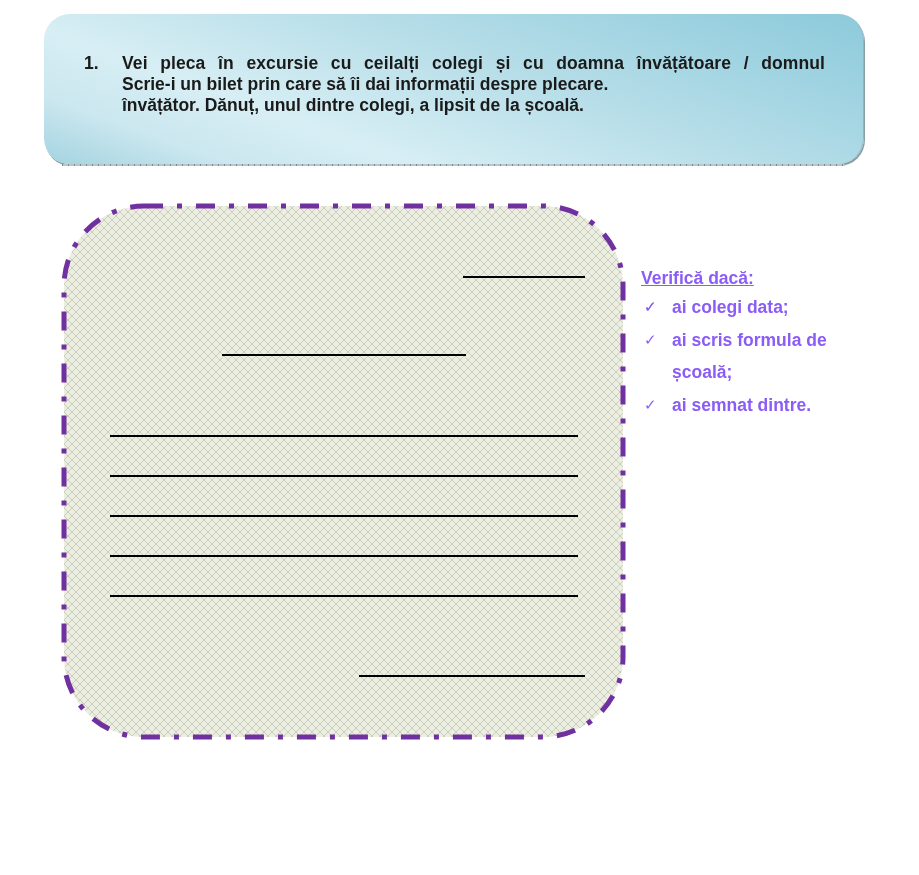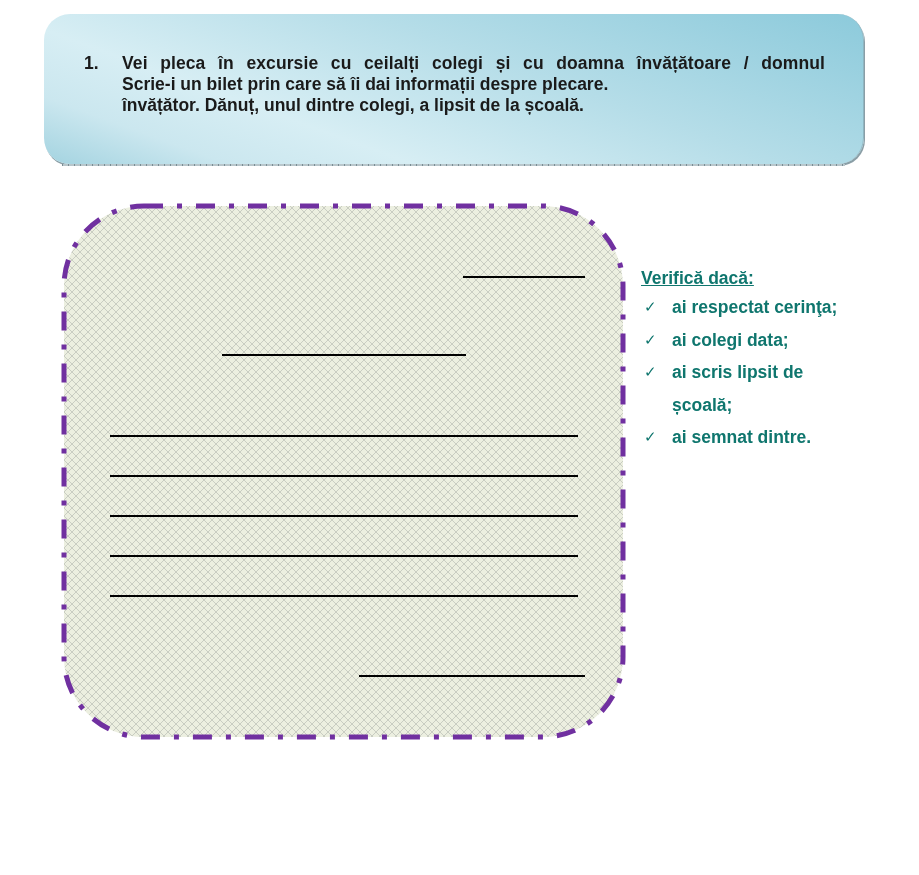--- a/index.html
+++ b/index.html
@@ -67,21 +67,21 @@
     left: 0;
     top: 0;
   }
   .checklist {
     position: absolute;
     left: 641px;
     top: 265px;
     width: 260px;
     font-size: 17.5px;
     font-weight: bold;
-    color: #0f766e;
+    color: #8b5cf6;
   }
   .checklist-title {
     text-decoration: underline;
     height: 26px;
     line-height: 26px;
   }
   .check-item {
     position: relative;
     line-height: 32.5px;
     padding-left: 31px;
@@ -124,29 +124,28 @@
     <line x1="110" y1="556" x2="578" y2="556"></line>
     <line x1="110" y1="596" x2="578" y2="596"></line>
     <line x1="359" y1="676" x2="585" y2="676"></line>
   </g>
 </svg>
 
 <div class="checklist">
   <div class="checklist-title">Verifică dacă:</div>
   <div class="check-item">
     <span class="check-icon">✓</span>
-    <span>ai respectat cerinţa;</span>
   </div>
   <div class="check-item">
     <span class="check-icon">✓</span>
     <span>ai colegi data;</span>
   </div>
   <div class="check-item">
     <span class="check-icon">✓</span>
-    <span>ai scris lipsit de</span>
+    <span>ai scris formula de</span>
   </div>
   <div class="check-item">
     <span>școală;</span>
   </div>
   <div class="check-item">
     <span class="check-icon">✓</span>
     <span>ai semnat dintre.</span>
   </div>
 </div>
 

